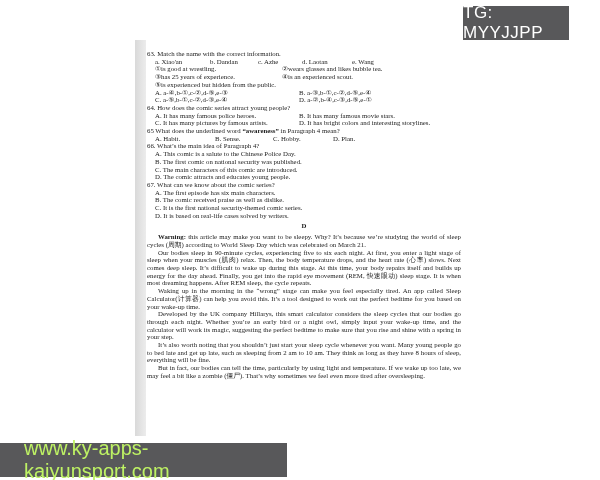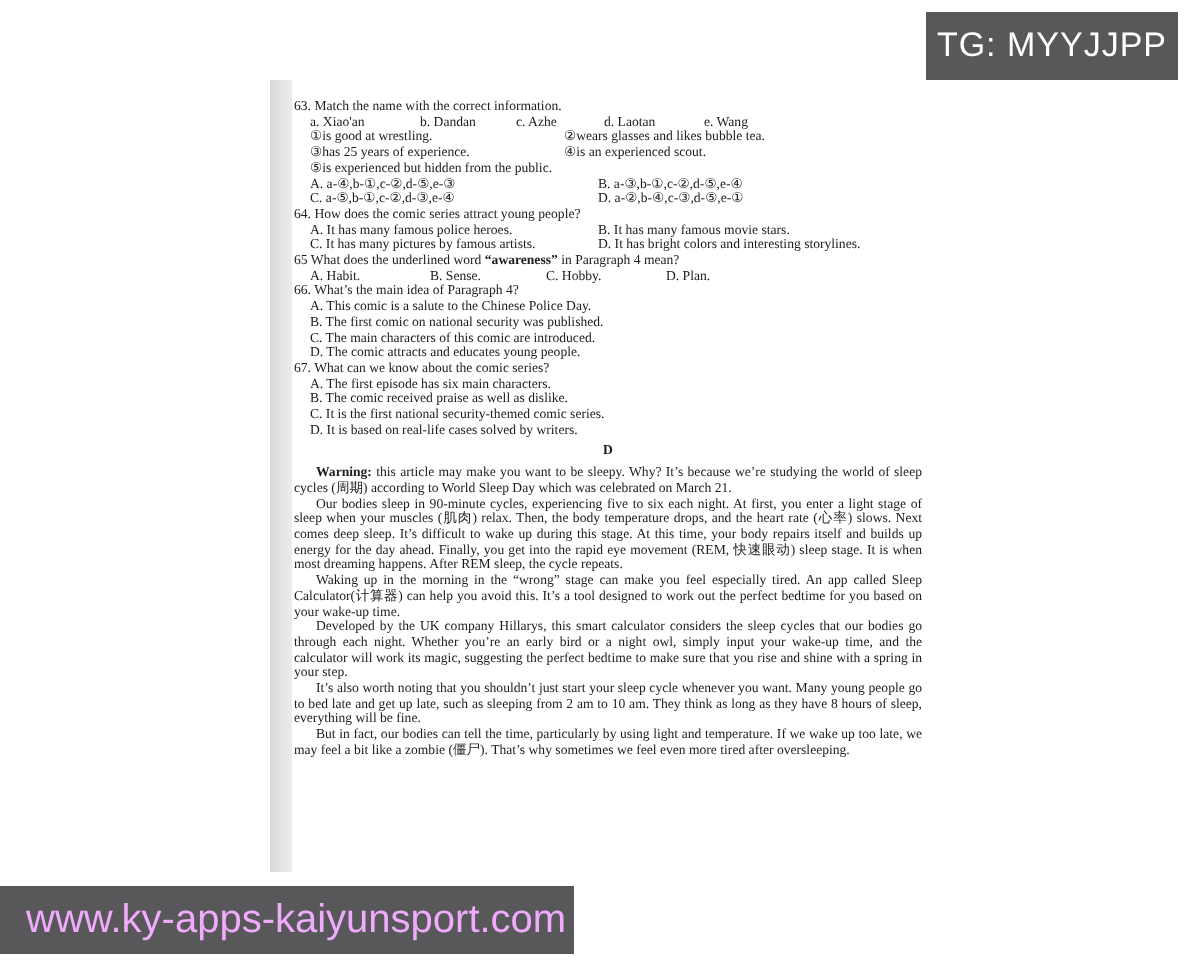--- a/index.html
+++ b/index.html
@@ -40,38 +40,38 @@
     font-weight: bold;
     margin: 3px 0 3px 0;
   }
   .para {
     text-align: justify;
     text-indent: 11px;
   }
   .tg-badge {
     position: absolute;
     left: 463px; top: 6px;
-    width: 126px; height: 34px;
+    width: 106px; height: 34px;
     background: #58585a;
     color: #ffffff;
     font-family: "Liberation Sans", sans-serif;
     font-size: 17px;
     display: flex; align-items: center; justify-content: center;
     letter-spacing: 0.5px;
   }
   .site-bar {
     position: absolute;
     left: 0; top: 443px;
     width: 287px; height: 34px;
     background: #58585a;
-    color: #f0abfc;
+    color: #bef264;
     font-family: "Liberation Sans", sans-serif;
     font-size: 20px;
     display: flex; align-items: center;
-    padding-left: 13px;
+    padding-left: 24px;
   }
 </style>
 </head>
 <body>
 
 <div class="spine"></div>
 
 <div class="content">
 
   <div>

